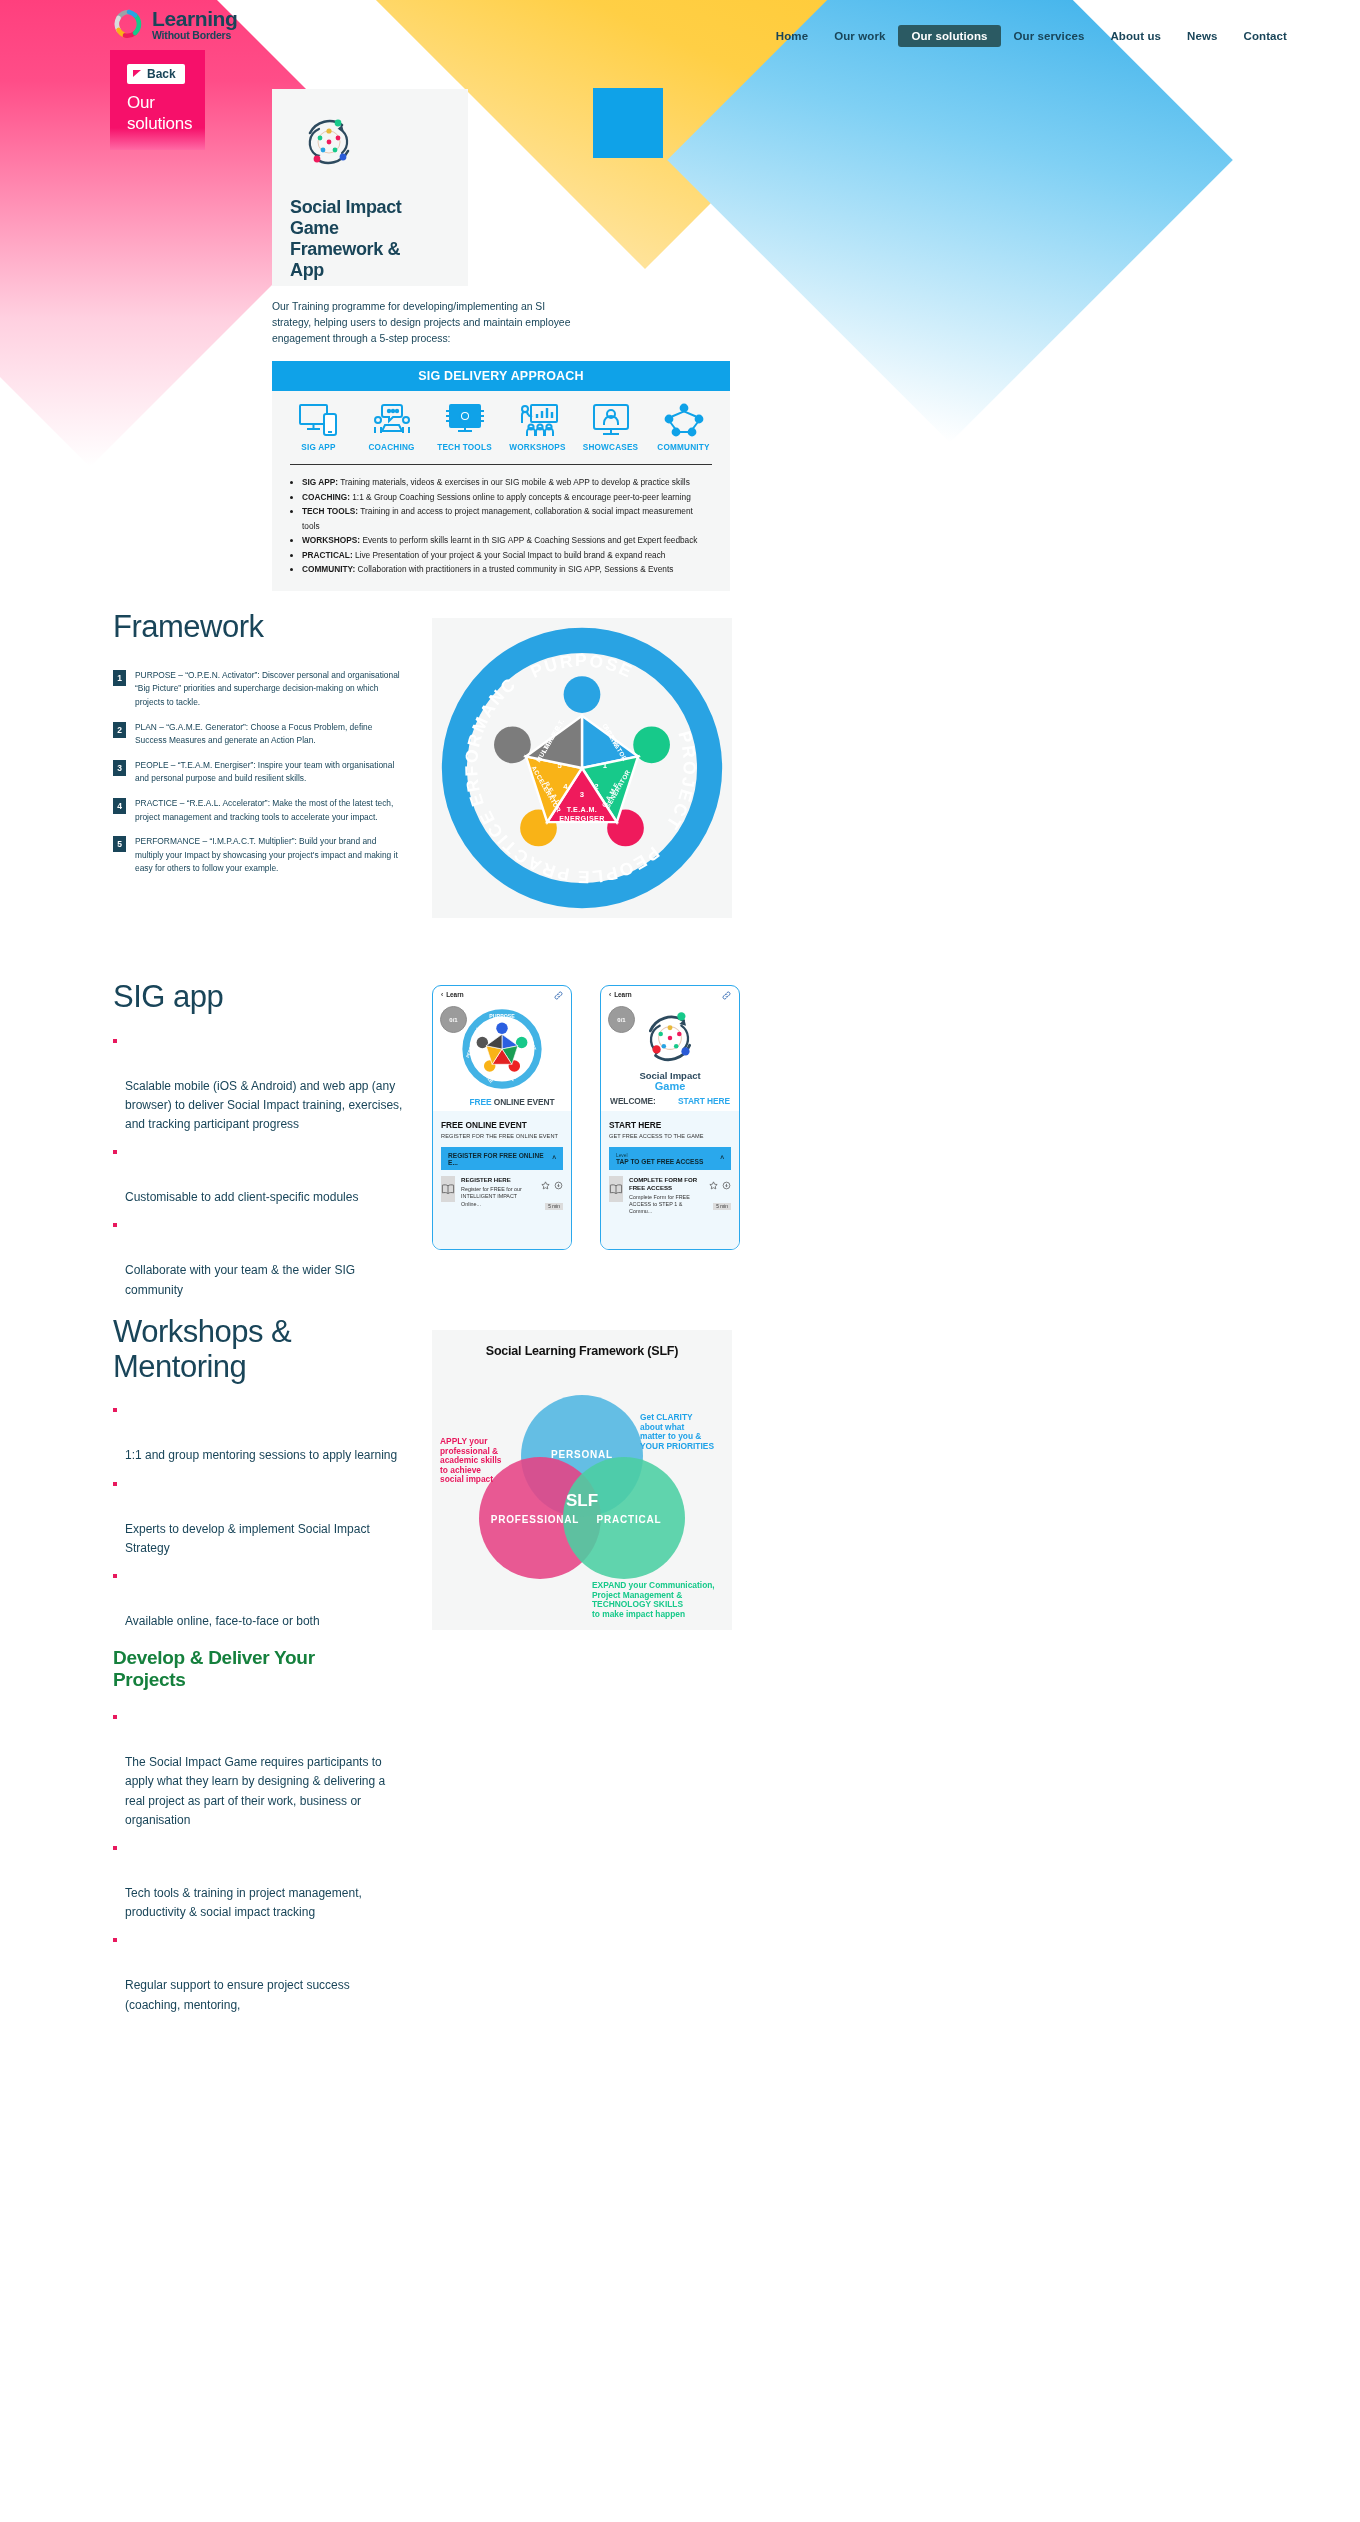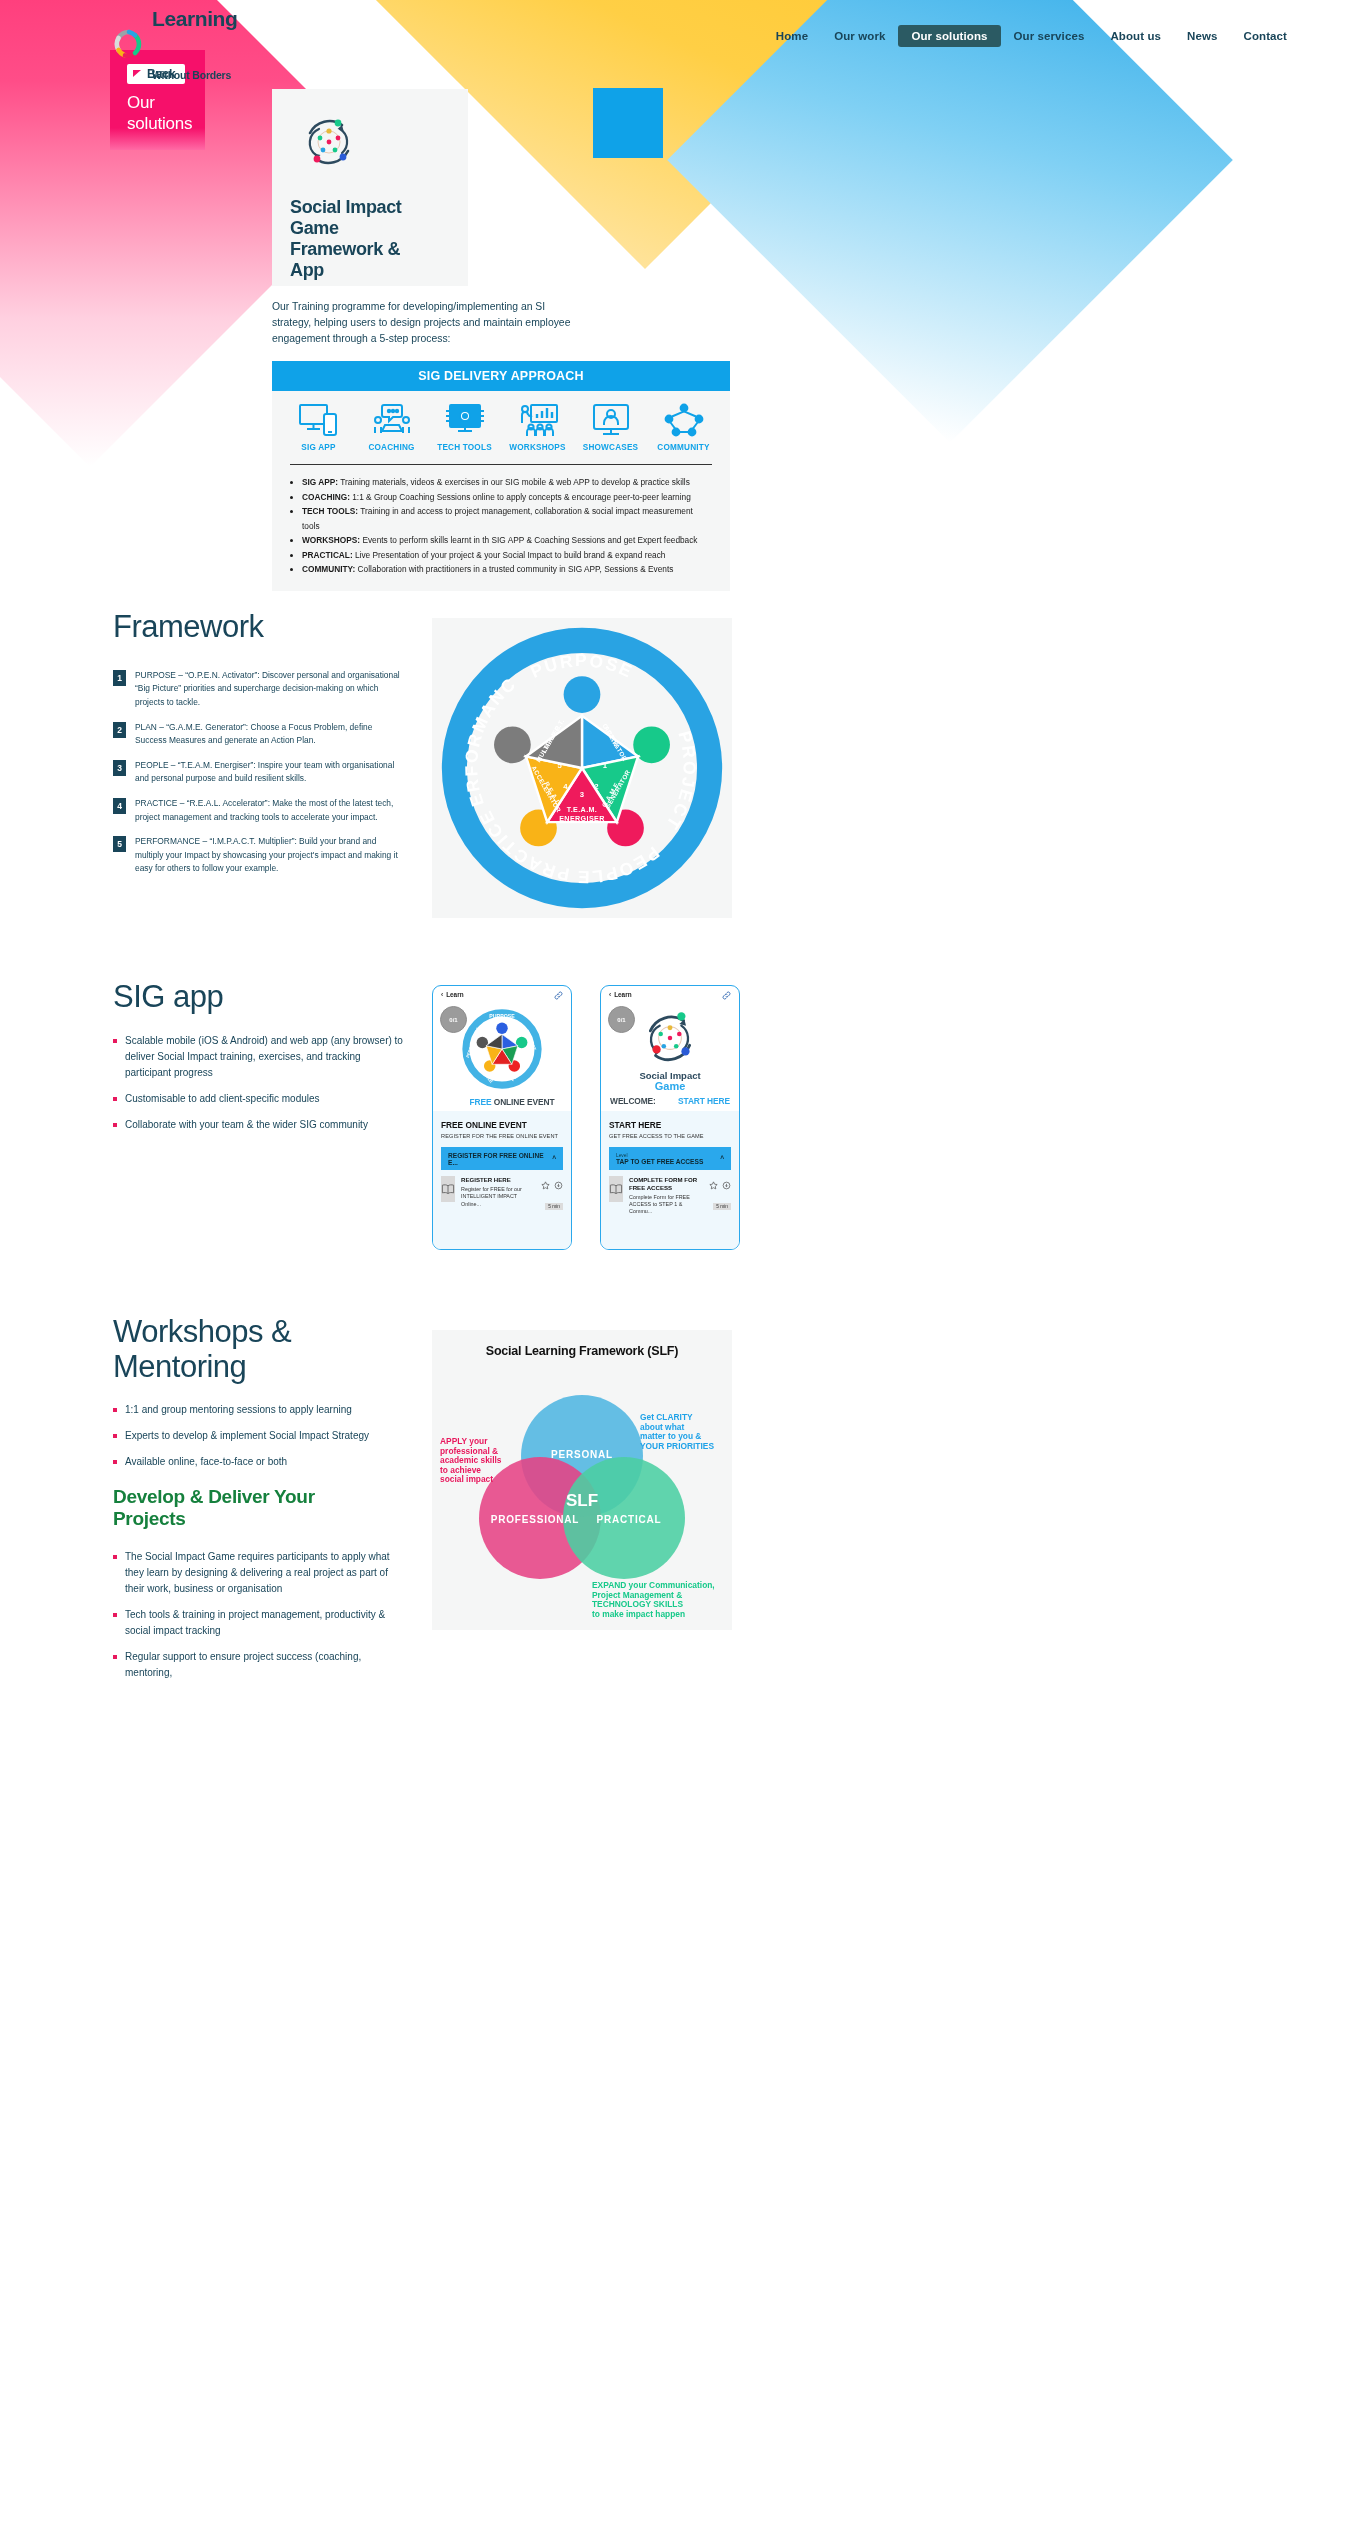--- a/index.html
+++ b/index.html
@@ -35,21 +35,21 @@
     background: #0fa2e8;
   }
 
   
   .topbar {
     position: absolute; left: 0; top: 0; width: 1360px; height: 46px; z-index: 40;
     display: flex; align-items: center;
   }
   .logo-wrap { position:absolute; left: 113px; top: 8px; display:flex; align-items:center; gap:7px; }
   .logo-mark { width: 32px; height: 32px; position: relative; }
-  .logo-text { display:flex; flex-direction:column; line-height:1;gap:40px; }
+  .logo-text { display:flex; flex-direction:column; line-height:1; }
   .logo-main { font-size: 21px; font-weight: 700; letter-spacing: -0.4px; color:#194559; }
   .logo-sub { font-size: 10.5px; font-weight: 700; color:#194559; letter-spacing:-0.2px; margin-top:1px;}
 
   .nav { position: absolute; right: 60px; top: 25px; display: flex; gap: 0px; }
   .nav a {
     font-size: 11.5px; font-weight: 700; color: #194559; text-decoration: none;
     padding: 5px 13px; white-space: nowrap; letter-spacing: 0.1px;
   }
   .nav a.active { background:#2b5a63; color:#fff; border-radius:3px; }
 
@@ -131,21 +131,21 @@
     position:absolute; left: 432px; top: 8px; width: 300px; height: 300px;
     background:#f5f6f6; display:flex; align-items:center; justify-content:center;
   }
 
   
   .app { top: 980px; }
   .app-left { position:absolute; left:113px; top:0; width: 290px; }
   .bul { margin-top: 18px; }
   .bul-row { display:flex; gap:8px; margin-bottom: 10px; }
   .bul-dot { flex:0 0 auto; width:4px; height:4px; background:#e8185d; margin-top:6px; }
-  .bul-txt { font-size:10px; line-height:1.6; color:#194559; }
+  .bul-txt { font-size:12px; line-height:1.6; color:#194559;margin-top:44px; }
 
   .phones { position:absolute; left: 432px; top: 5px; display:flex; gap:28px; }
   .phone {
     width: 140px; height: 265px; background:#fff; border:1.4px solid #2aa8ec; border-radius:9px;
     overflow:hidden; display:flex; flex-direction:column;
   }
   .ph-top { height:17px; display:flex; align-items:center; justify-content:space-between; padding:0 8px; }
   .ph-back { font-size:6.4px; font-weight:700; color:#222; display:flex; align-items:center; gap:3px;}
   .ph-hero { position:relative; flex:0 0 auto; height:108px; display:flex; flex-direction:column; align-items:center; justify-content:center;}
   .ph-badge {

